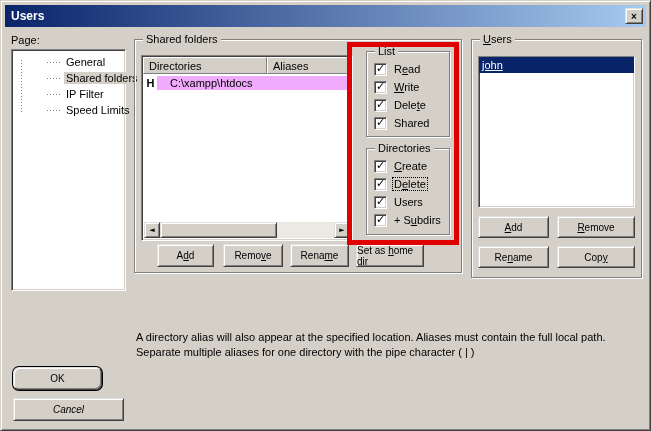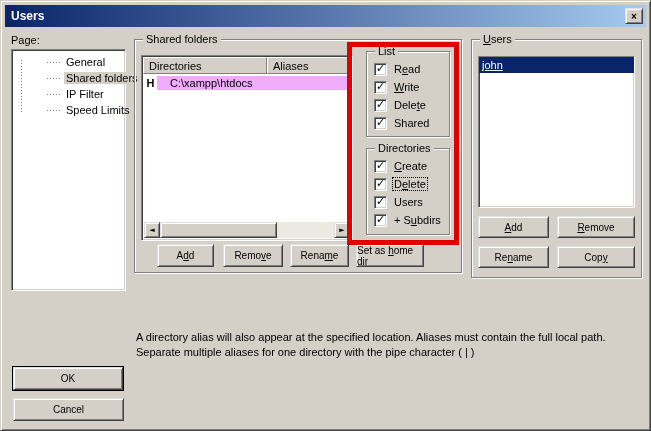--- a/index.html
+++ b/index.html
@@ -226,20 +226,20 @@
     <span>Re<u>n</u>ame</span>
     </div>
   <div class="btn" style="position:absolute; left:556px; top:245px; width:78px; height:22px;">
     <span>Cop<u>y</u></span>
     </div>
 
   <div class="notes">
     <p>A directory alias will also appear at the specified location. Aliases must contain the full local path. Separate multiple aliases for one directory with the pipe character ( | )</p>
   </div>
 
-  <div class="btn default" style="position:absolute; left:12px; top:366px; width:110px; height:23px;">
+  <div class="btn default" style="position:absolute; left:12px; top:366px; width:89px; height:23px;border-radius:6px;">
     <span>OK</span>
     </div>
-  <div class="btn" style="position:absolute; left:12px; top:397px; width:111px; height:23px;">
+  <div class="btn" style="position:absolute; left:12px; top:397px; width:111px; height:23px;font-style:italic;">
     <span>Cancel</span>
     </div>
 
 </div>
 
 </body></html>

